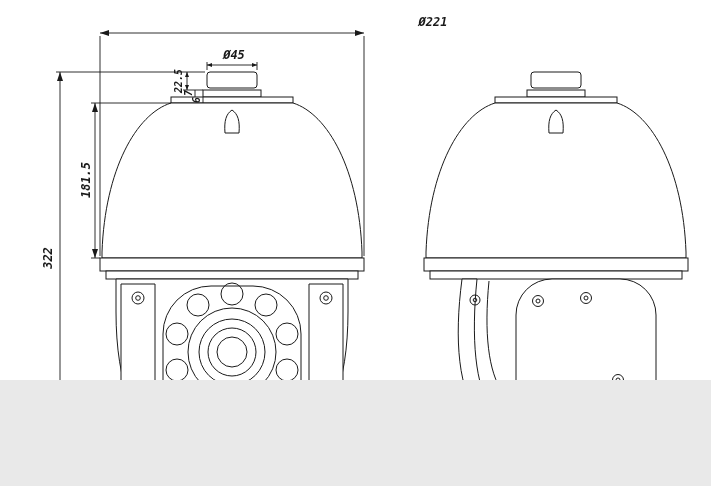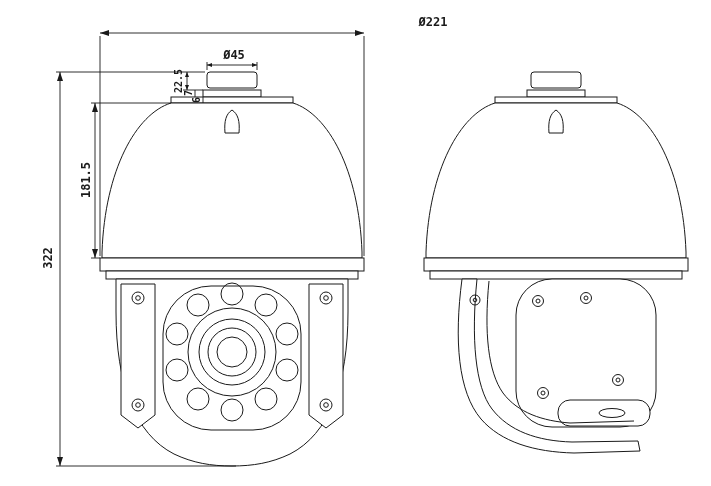--- a/index.html
+++ b/index.html
@@ -1,20 +1,21 @@
 <!DOCTYPE html>
 <html style="--line: #1a1a1a; --bg: #ffffff;"><head>
 <meta charset="utf-8">
 <style>
   :root { --line:#1a1a1a; --bg:#ffffff; }
   html,body { margin:0; padding:0; background:#e9e9e9; }
   .stage {
-    width:711px; height:486px; background:var(--bg,#fff);
+    width:711px; height:380px; background:var(--bg,#fff);
     position:relative; overflow:hidden; margin:0;
     font-family:"DejaVu Sans Mono", monospace;
+    font-style:italic;
   }
   svg text {
     font-family:"DejaVu Sans Mono", monospace;
     font-weight:bold; font-size:12px; fill:var(--line,#1a1a1a);
   }
   svg text.small { font-size:10px; }
   .ln  { stroke:var(--line,#1a1a1a); stroke-width:1; fill:none; }
   .fw  { stroke:var(--line,#1a1a1a); stroke-width:1; fill:var(--bg,#ffffff); }
   .dim { stroke:var(--line,#1a1a1a); stroke-width:0.9; fill:none; }
   .arrhead { fill:var(--line,#1a1a1a); stroke:none; }

